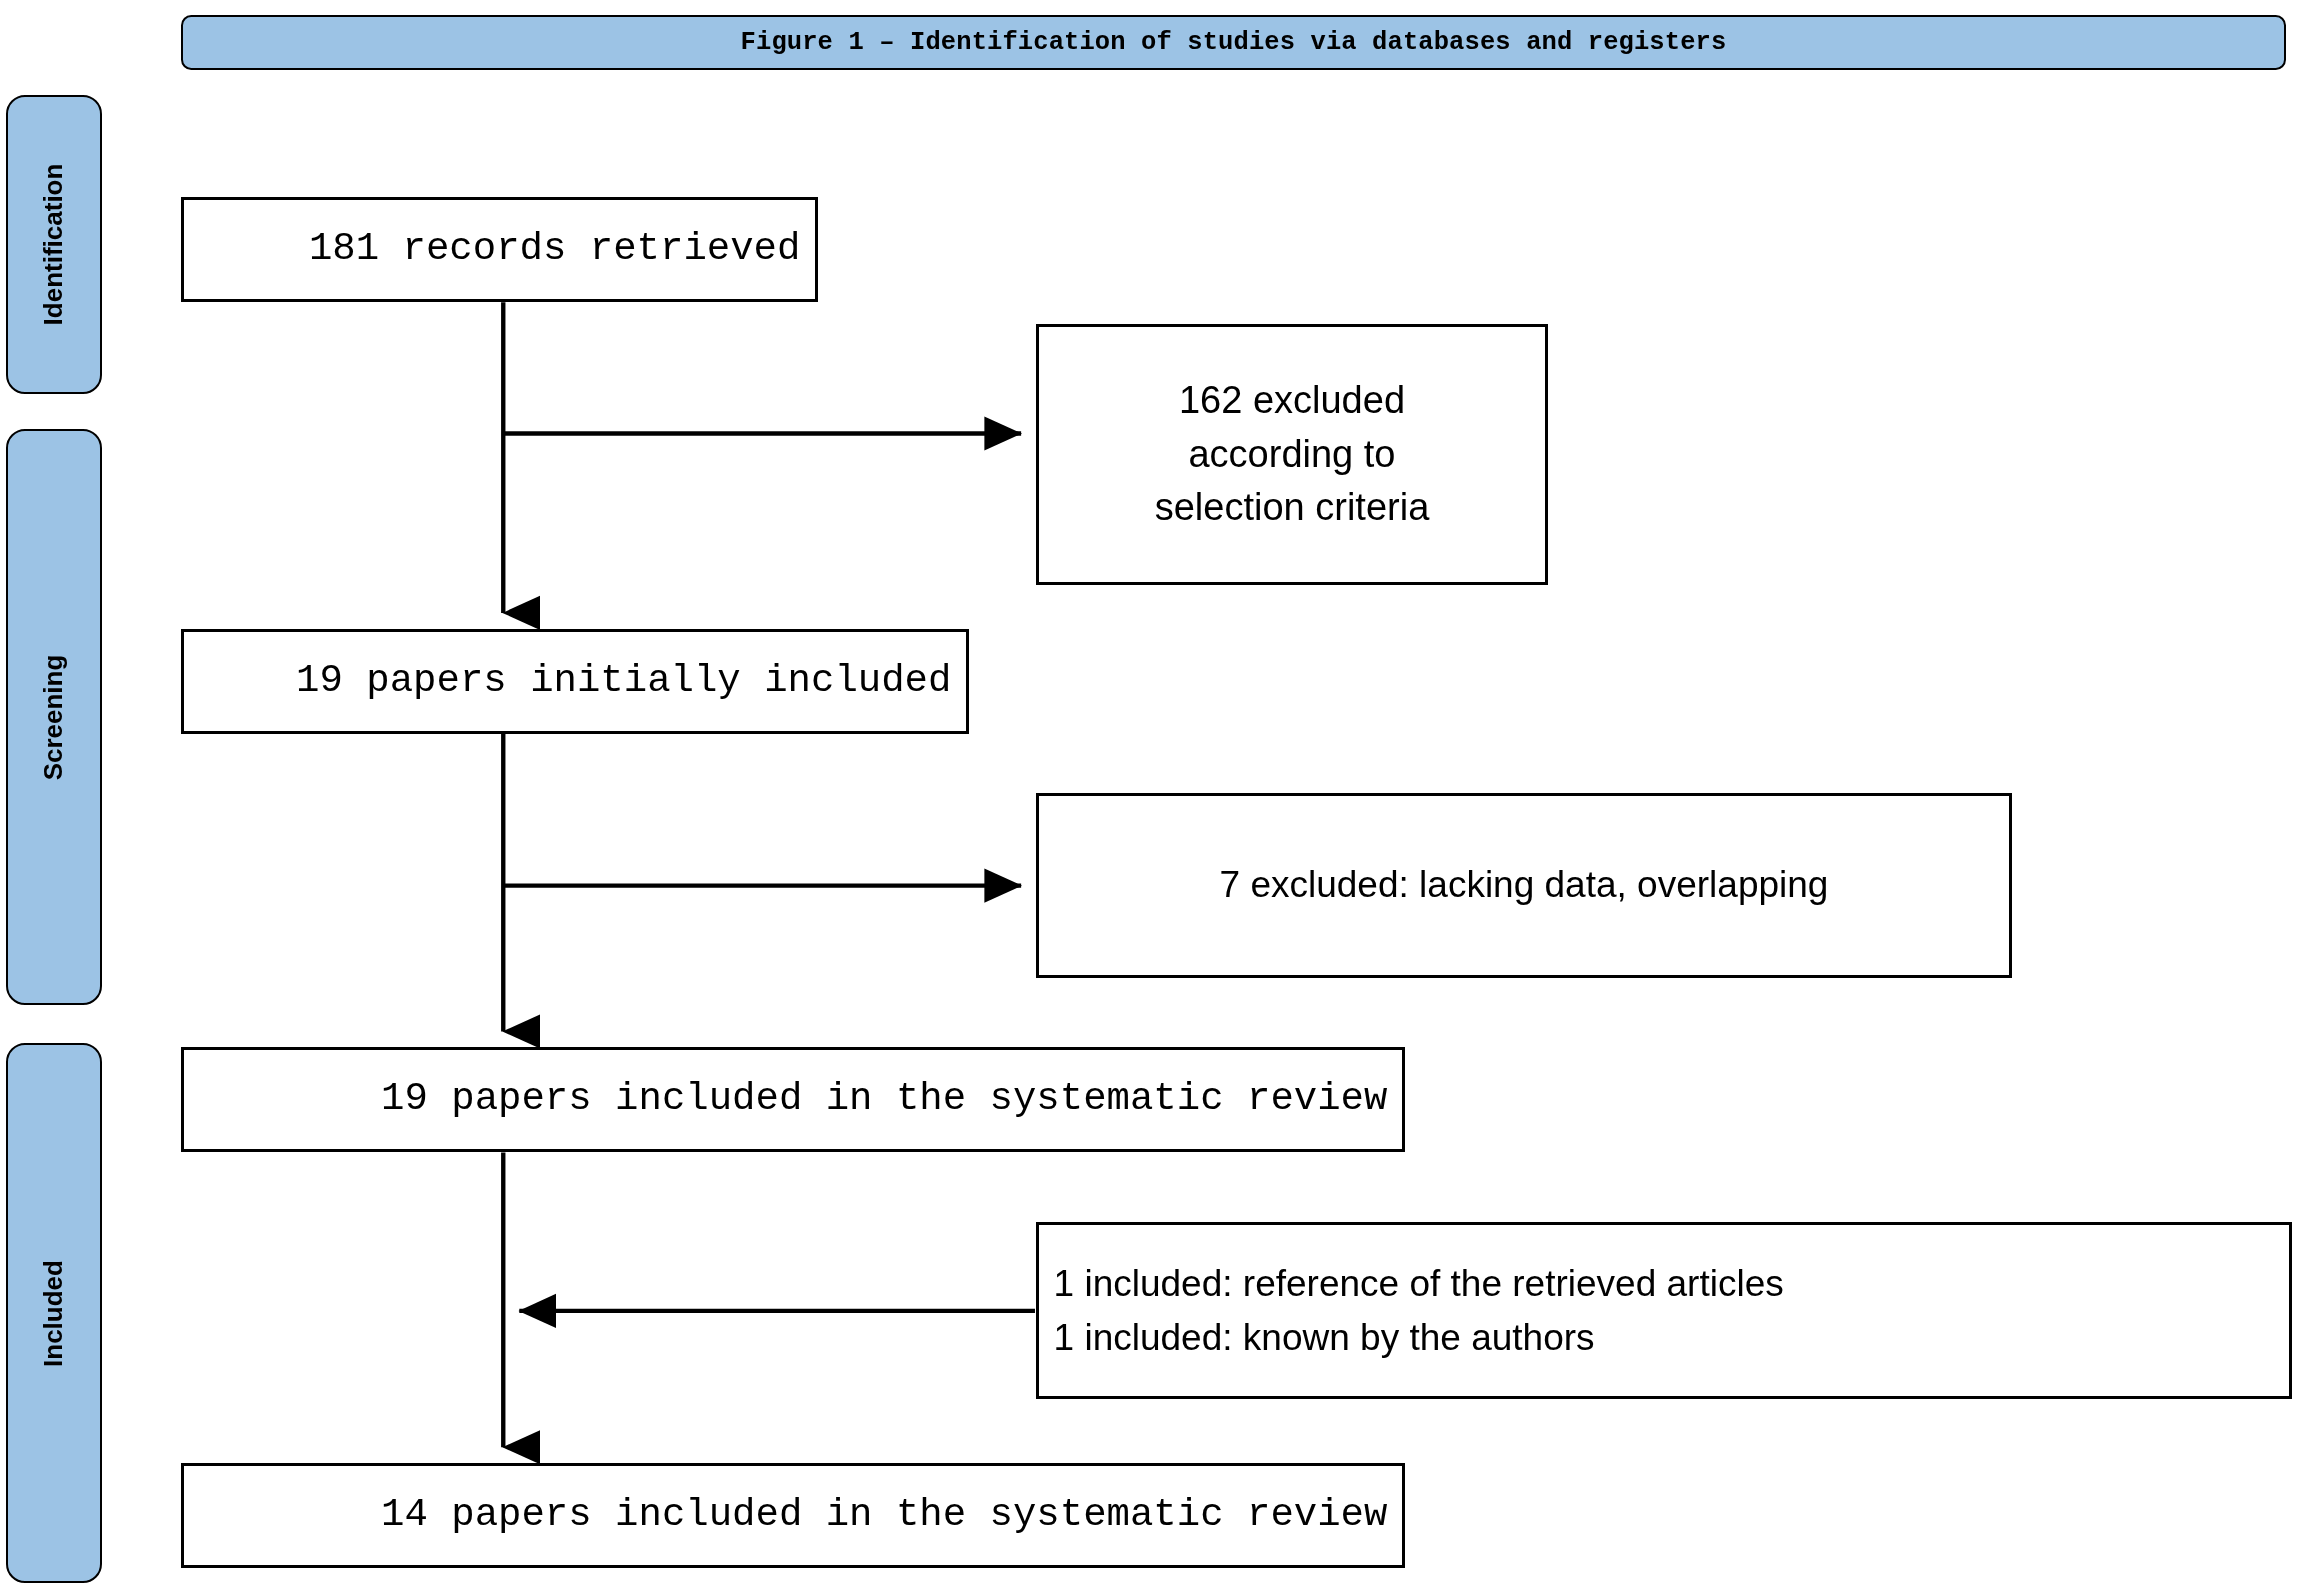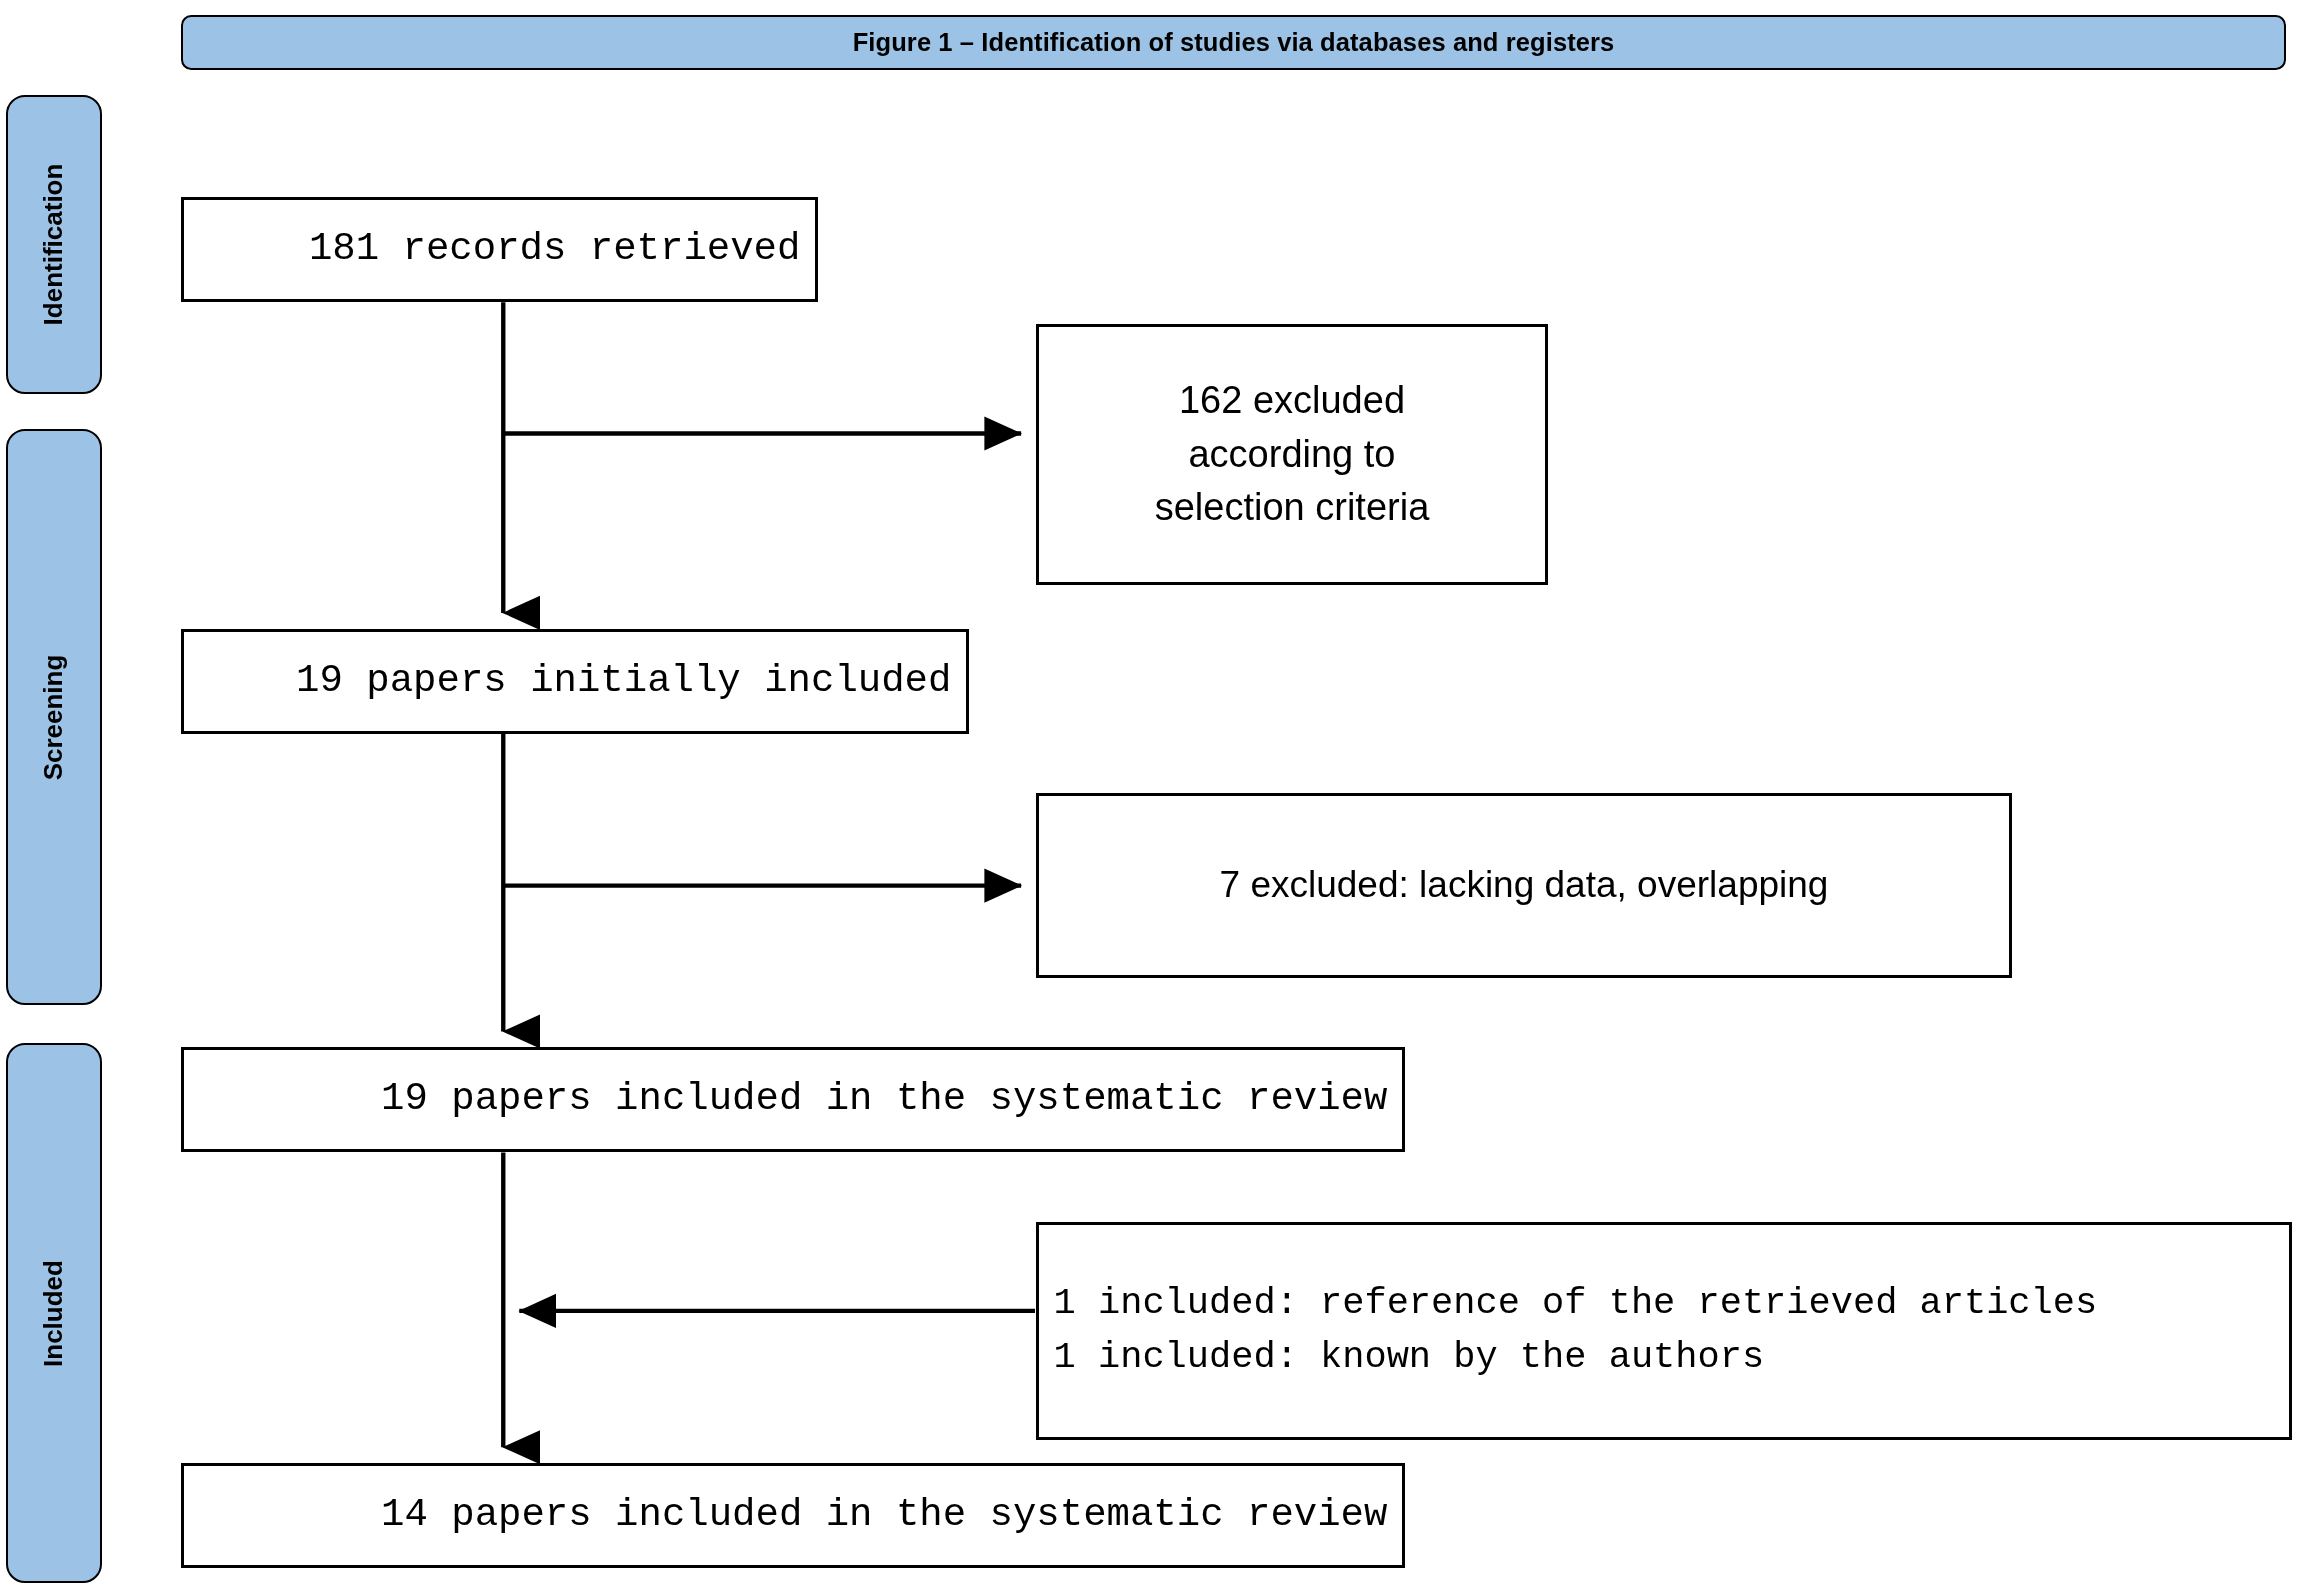--- a/index.html
+++ b/index.html
@@ -34,20 +34,21 @@
     display: flex;
     align-items: center;
     justify-content: center;
   }
   .title-banner .title-text {
     font-size: 25.5px;
     font-weight: bold;
     color: #000000;
     letter-spacing: 0.1px;
     white-space: nowrap;
+    font-family: Liberation Mono, monospace;
   }
 
   
   .stage-label {
     position: absolute;
     background: #9CC3E5;
     border: 2.9px solid #000000;
     border-radius: 19px;
     box-sizing: border-box;
     left: 5.8px;
@@ -90,21 +91,21 @@
 
   
   #box-records    { left: 181px; top: 197px;  width: 637px;  height: 105px; }
   #box-initial    { left: 181px; top: 629px;  width: 788px; height: 105px; }
   #box-twelve     { left: 181px; top: 1047px; width: 1224px; height: 105px; }
   #box-fourteen   { left: 181px; top: 1463px; width: 1224px; height: 105px; }
 
   
   #box-excluded-162 { left: 1036px; top: 324px;  width: 512px;  height: 261px; }
   #box-excluded-7   { left: 1036px; top: 793px; width: 976px; height: 185px; justify-content: center; }
-  #box-included-2   { left: 1036px; top: 1222px; width: 1256px; height: 218px; font-family: Liberation Mono, monospace; }
+  #box-included-2   { left: 1036px; top: 1222px; width: 1256px; height: 177px; }
 
   #box-excluded-162 .box-text { font-size: 38px; line-height: 1.42; }
   #box-excluded-7 .box-text   { font-size: 37px; line-height: 1.30; }
   #box-included-2 .box-text   { font-size: 37px; line-height: 1.45; }
 
   .line-right { text-align: left; display: block; }
   .line-left  { text-align: left;  display: block; }
 
   
   #connectors {

